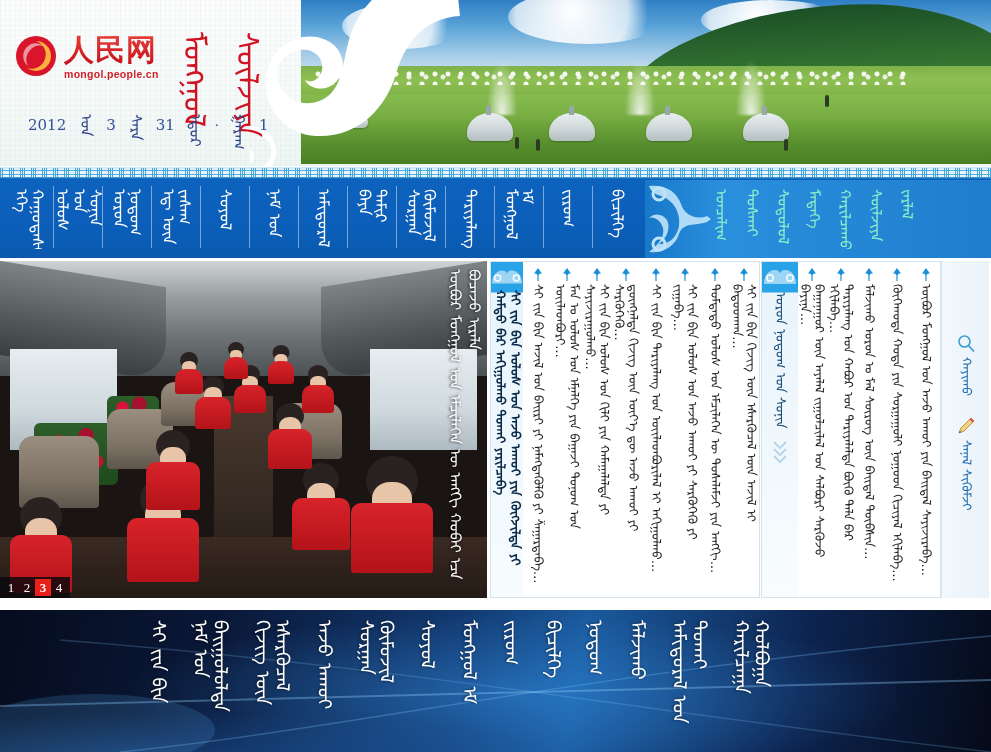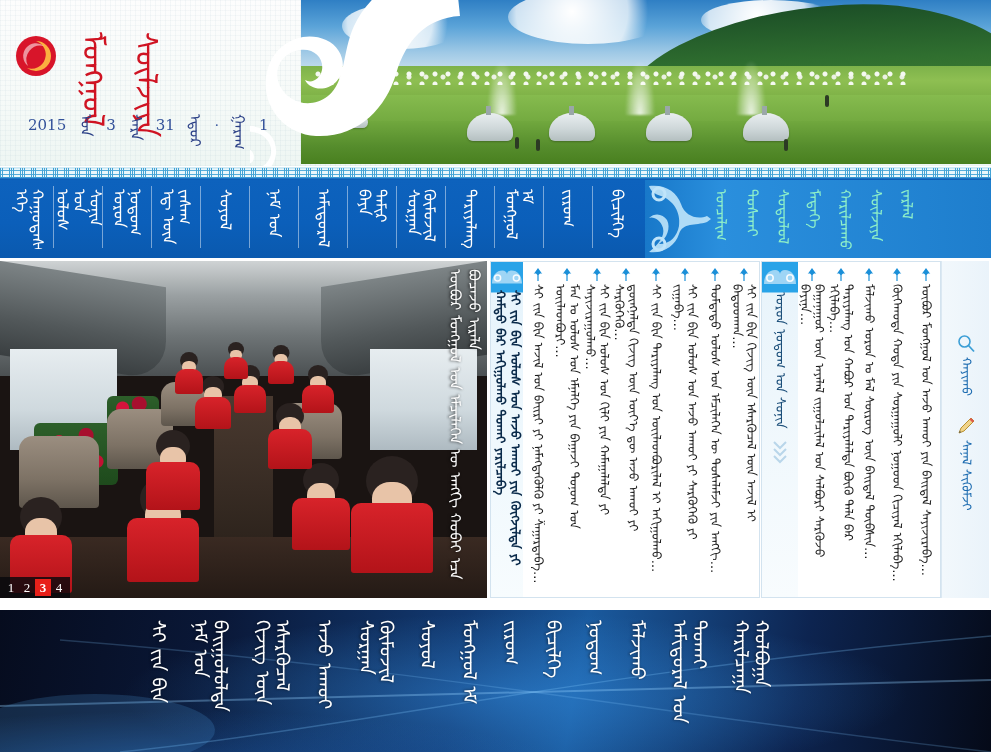--- a/index.html
+++ b/index.html
@@ -427,25 +427,29 @@
                C-12 152 -24 160 -28 172 L-40 210 L-20 210 Z" fill="#ffffff" opacity=".95"></path>
     </svg>
 
     <div id="logo-wrap">
       <svg id="logo-mark" viewBox="0 0 44 44">
         <circle cx="22" cy="22" r="20" fill="#d8152a"></circle>
         <path d="M22 2 a20 20 0 0 1 0 40 a13 13 0 0 0 0 -40 Z" fill="#ef6a3d"></path>
         <path d="M22 7 a15 15 0 0 1 0 30 a15 15 0 0 1 -9 -3 a13 13 0 0 0 9 -27 Z" fill="#fbb040"></path>
         <path d="M30 12 a14 14 0 0 0 -16 20 a12 12 0 0 1 16 -20 Z" fill="#ffffff" opacity=".55"></path>
       </svg>
+      <div id="logo-text">
+        <div id="logo-cn">人民网</div>
+        <div id="logo-url">mongol.people.cn</div>
+      </div>
       <div id="logo-mn">ᠮᠤᠩᠭᠤᠯ ᠰᠦᠯᠵᠢᠶᠡ</div>
     </div>
 
     <div id="datebar">
-      <span>2015</span>
+      <span>2012</span>
       <span class="mn">ᠣᠨ</span>
       <span>3</span>
       <span class="mn">ᠰᠠᠷᠠ</span>
       <span>31</span>
       <span class="mn">ᠡᠳᠦᠷ</span>
       <span class="dot">·</span>
       <span class="mn">ᠭᠠᠷᠠᠭ</span>
       <span>1</span>
     </div>
   </div>

